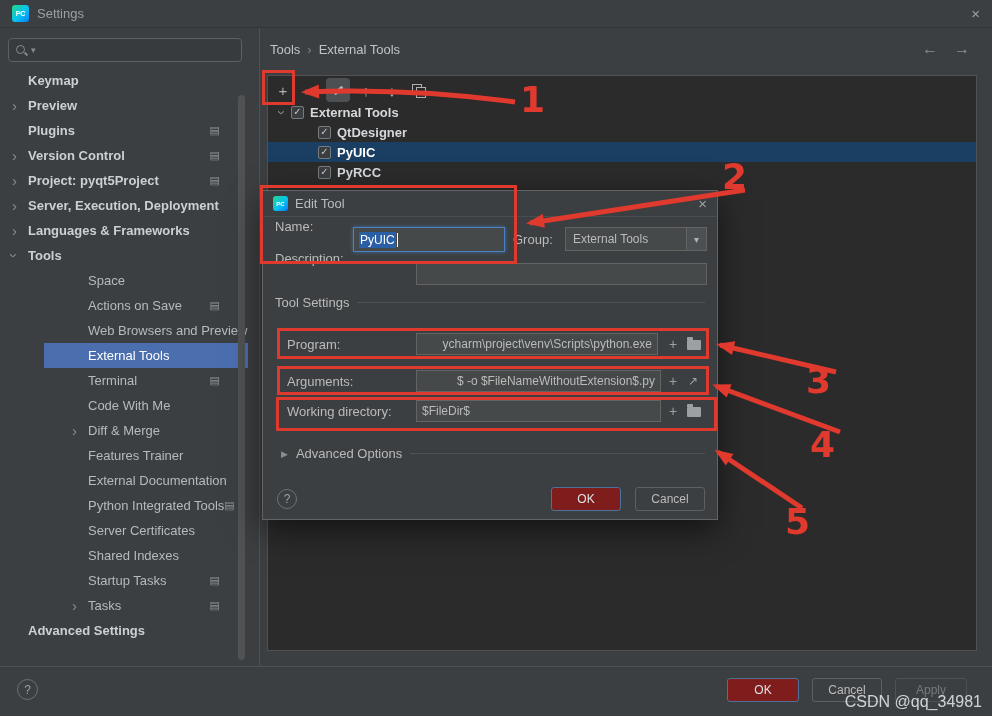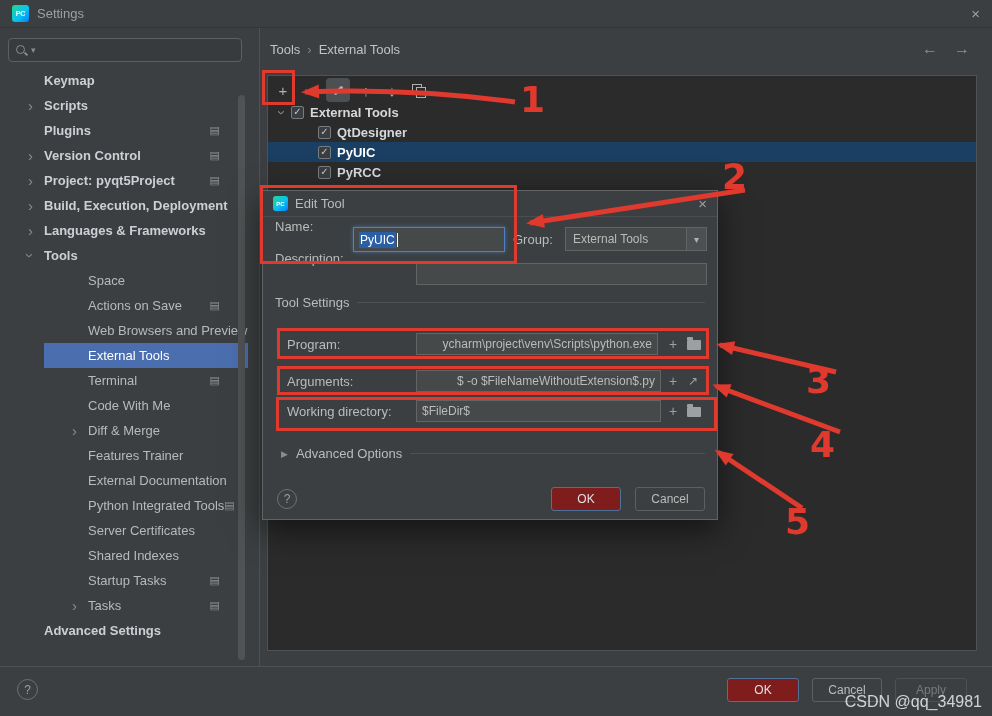--- a/index.html
+++ b/index.html
@@ -30,21 +30,21 @@
   .mag { position:relative; width:13px; height:13px; flex:0 0 auto; }
   .mag::before { content:""; position:absolute; left:1px; top:1px; width:7px; height:7px;
     border:1.5px solid #8a8c8e; border-radius:50%; }
   .mag::after { content:""; position:absolute; left:9px; top:9px; width:4px; height:2px;
     background:#8a8c8e; transform:rotate(45deg); }
   .search-hist { color:#8a8c8e; font-size:9px; }
   .search-input { flex:1; background:transparent; border:none; outline:none;
     color:#bbbbbb; font-family:inherit; font-size:12px; min-width:0; }
   .side-list { position:absolute; left:0; top:40px; width:248px; }
   .side-item { height:25px; display:flex; align-items:center; cursor:default; }
-  .side-item.lvl1 { padding-left:28px; }
+  .side-item.lvl1 { padding-left:12px; }
   .side-item.lvl2 { padding-left:28px;margin-left:44px; }
   .side-item .slot { width:16px; flex:0 0 auto; display:flex; align-items:center; justify-content:flex-start; }
   .chev-glyph { color:#8a8c8e; font-size:15px; line-height:1; display:inline-block; }
   .chev-glyph.down { transform:rotate(90deg); }
   .side-item .lbl { white-space:nowrap; }
   .side-item.bold .lbl { font-weight:bold; color:#ccd0d4; }
   .side-item.lvl2 .lbl { color:#b7babd; }
   .side-item.sel { background:#4b6eaf; }
   .side-item.sel .lbl { color:#ffffff; }
   .gear { margin-left:auto; margin-right:28px; color:#8f9294; font-size:11px; }
@@ -165,21 +165,21 @@
 
   <div class="side-list">
     <div class="side-item lvl1 bold">
       <span class="slot"></span>
         <span class="lbl">Keymap</span>
     </div>
     <div class="side-item lvl1 bold">
       <span class="slot">
           <span class="chev-glyph">›</span>
         </span>
-      <span class="lbl">Scripts</span>
+      <span class="lbl">Preview</span>
     </div>
     <div class="side-item lvl1 bold">
       <span class="slot"></span>
         <span class="lbl">Plugins</span>
       <span class="gear">▤</span>
     </div>
     <div class="side-item lvl1 bold">
       <span class="slot">
           <span class="chev-glyph">›</span>
         </span>
@@ -190,21 +190,21 @@
       <span class="slot">
           <span class="chev-glyph">›</span>
         </span>
       <span class="lbl">Project: pyqt5Project</span>
       <span class="gear">▤</span>
     </div>
     <div class="side-item lvl1 bold">
       <span class="slot">
           <span class="chev-glyph">›</span>
         </span>
-      <span class="lbl">Build, Execution, Deployment</span>
+      <span class="lbl">Server, Execution, Deployment</span>
     </div>
     <div class="side-item lvl1 bold">
       <span class="slot">
           <span class="chev-glyph">›</span>
         </span>
       <span class="lbl">Languages &amp; Frameworks</span>
     </div>
     <div class="side-item lvl1 bold">
       <span class="slot">
           <span class="chev-glyph down">›</span>

